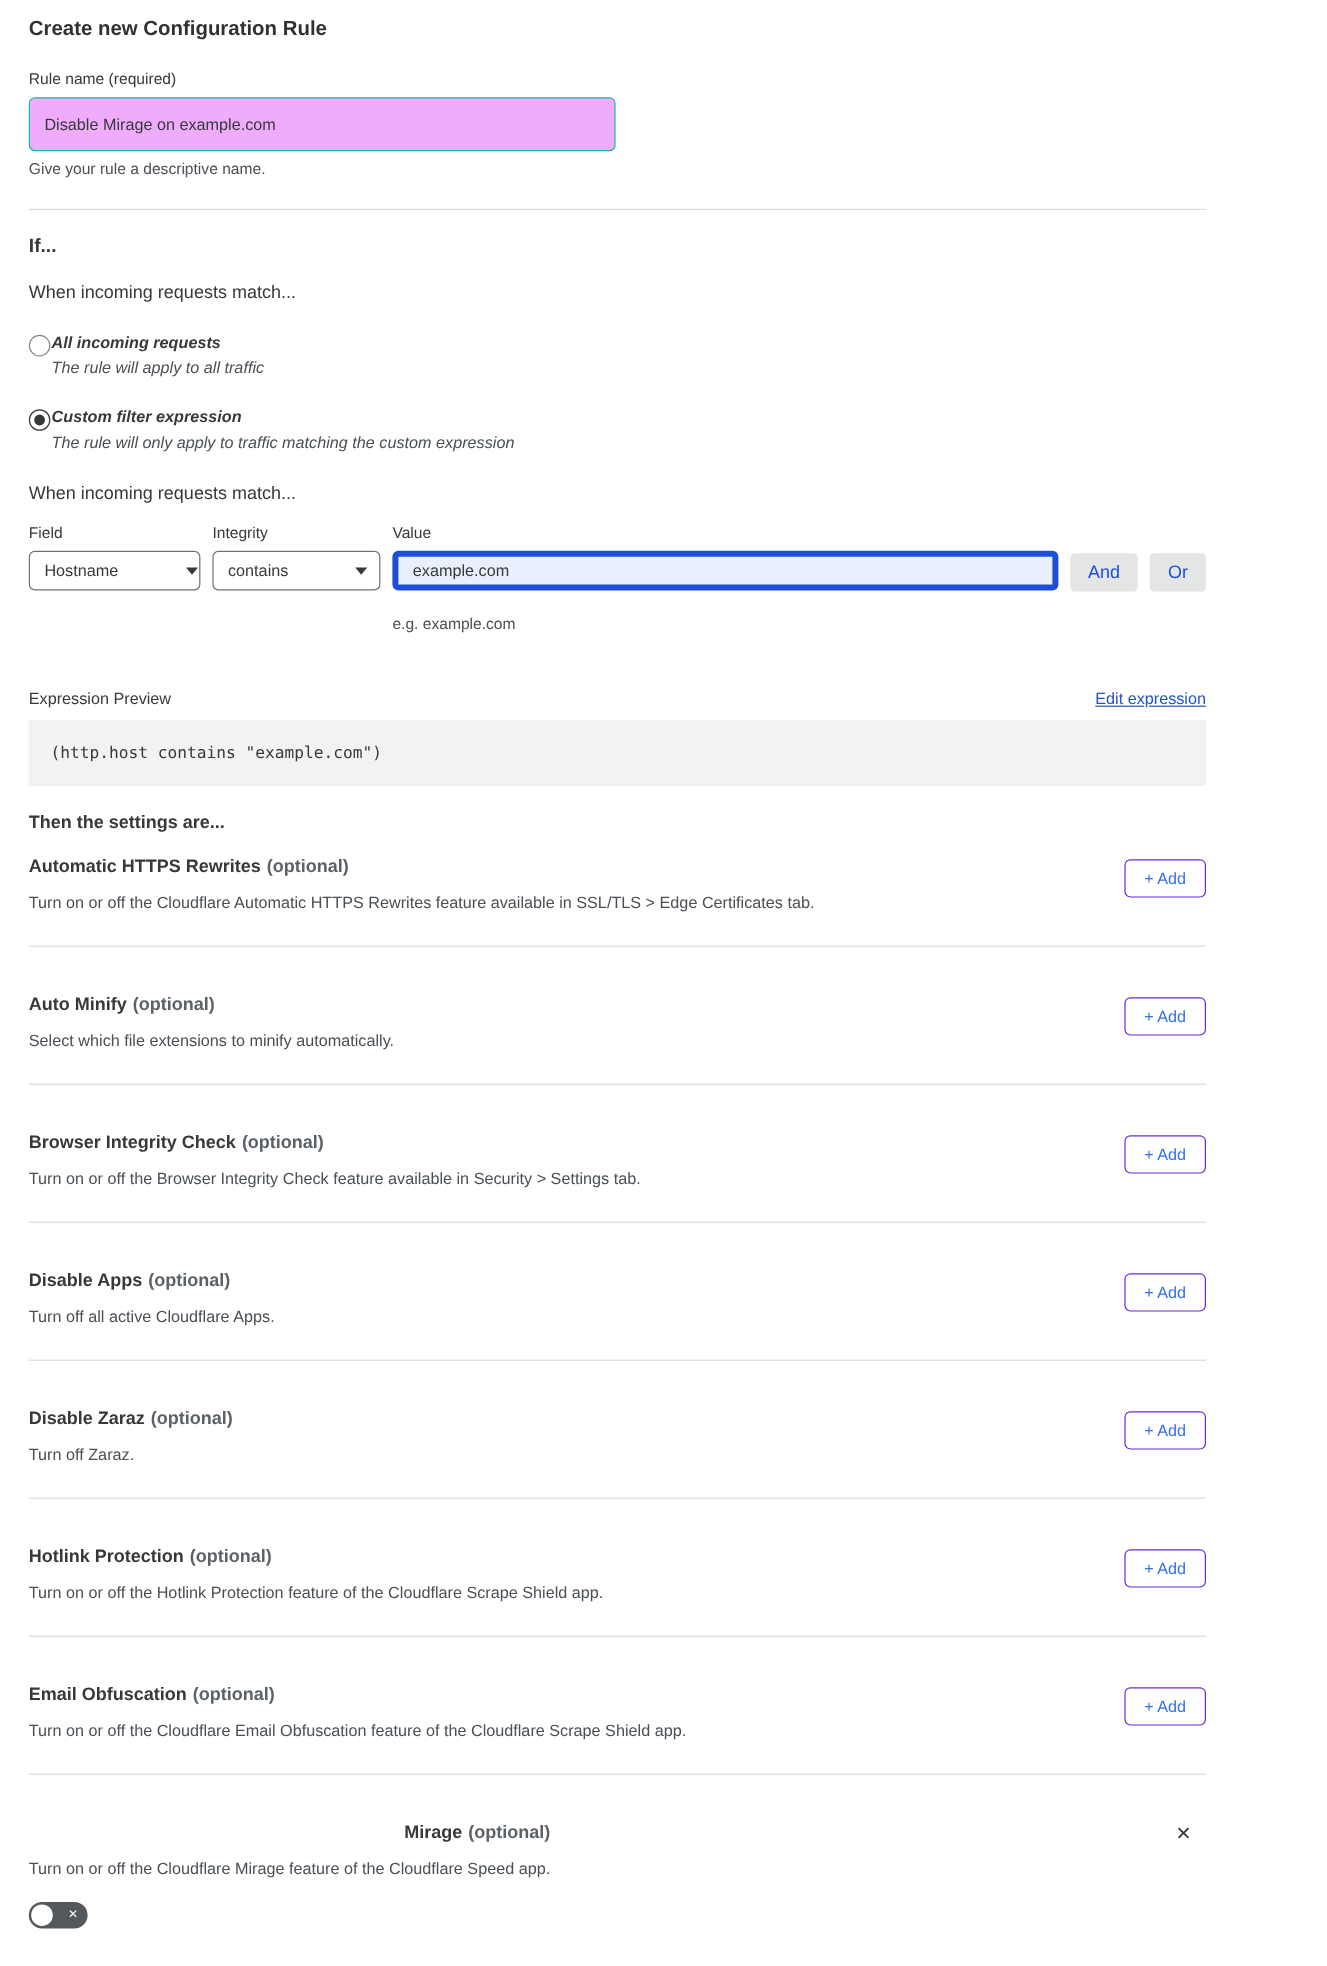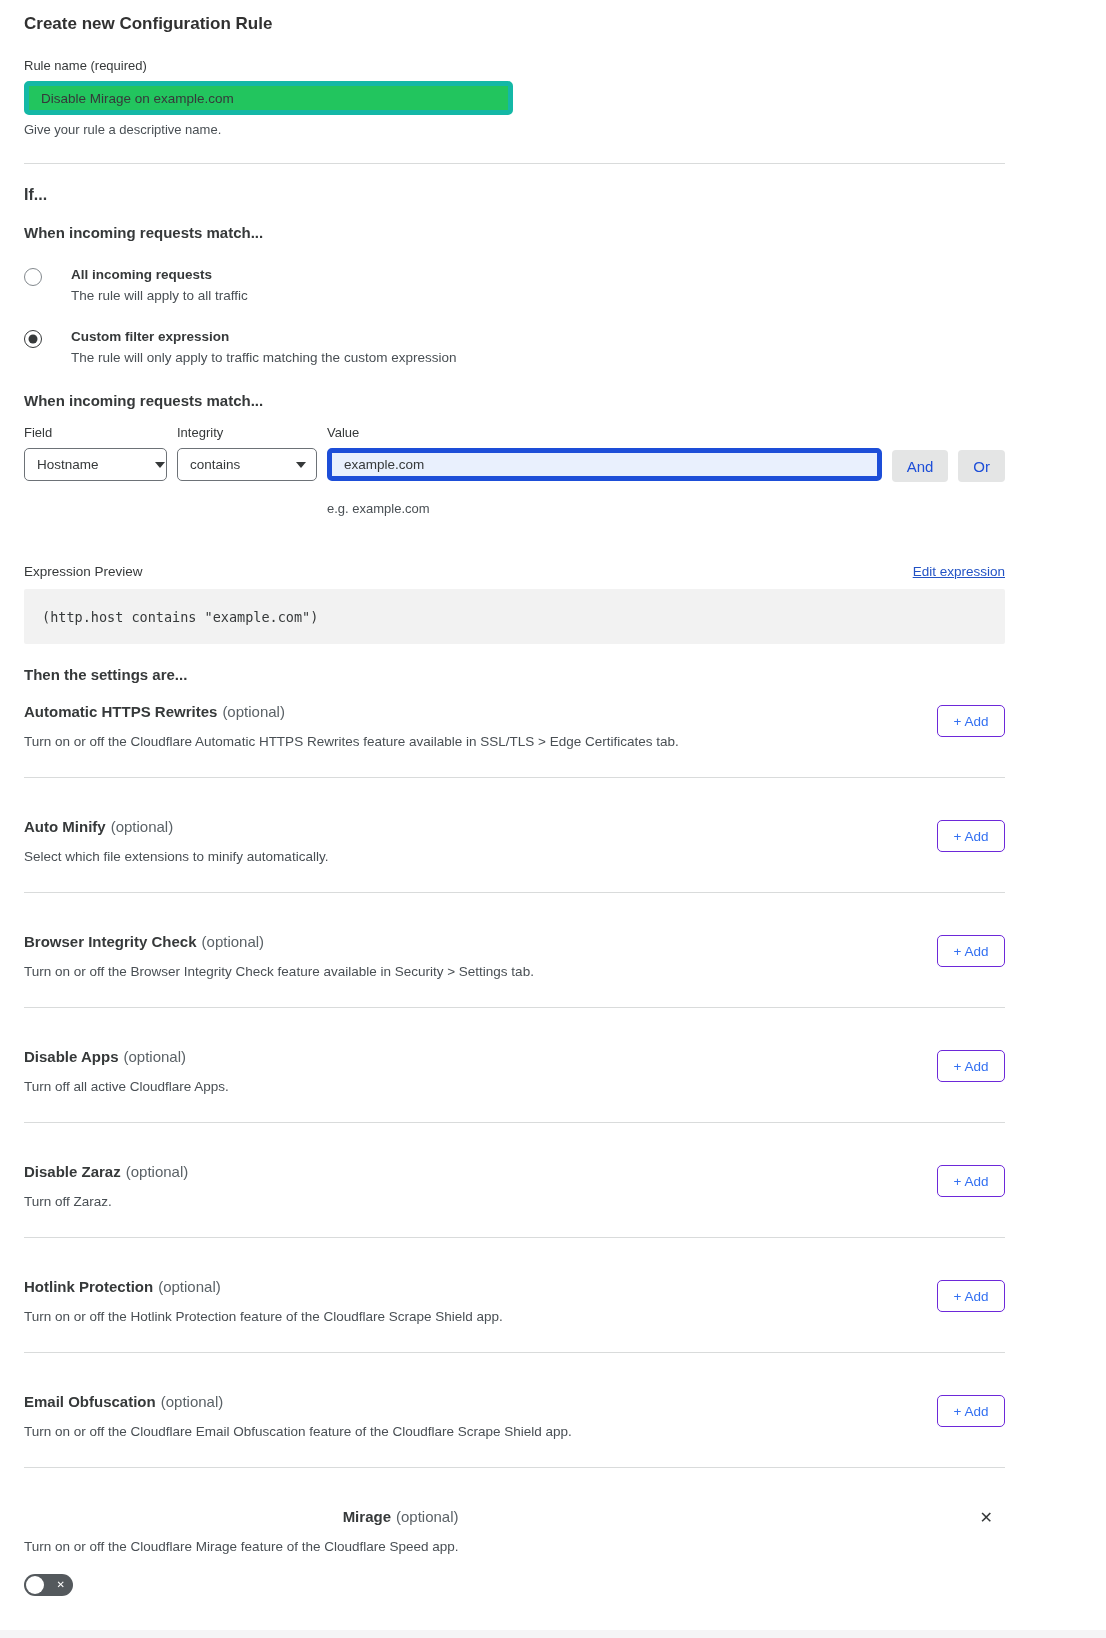--- a/index.html
+++ b/index.html
@@ -3,31 +3,31 @@
 <meta charset="utf-8">
 <style>
   * { margin:0; padding:0; box-sizing:border-box; }
   html,body { width:1106px; height:1638px; overflow:hidden; background:#fff;
     font-family:"Liberation Sans", sans-serif; color:#36393a; }
   .container { width:981px; margin-left:24px; padding-top:14px; }
 
   h1.page-title { font-size:17px; font-weight:700; color:#313131; margin-bottom:24px; }
 
   .field-label { display:block; font-size:13px; color:#36393a; margin-bottom:8px; }
-  .rule-name-input { width:489px; height:34px; border:5px solid #14b8a6; border-radius:5px;
+  .rule-name-input { width:489px; height:45px; border:1px solid #14b8a6; border-radius:5px;
     padding:0 12px; font-size:13.5px; color:#36393a; font-family:"Liberation Sans",sans-serif;
-    background:#22c55e; outline:none; }
+    background:#f0abfc; outline:none; }
   .helper-text { font-size:13px; color:#494f54; margin-top:7px; }
 
   .divider { border:none; border-top:1px solid #d9dbdb; margin-top:26px; }
 
   .if-heading { font-size:16px; font-weight:700; margin-top:22px; }
-  .match-heading { font-size:15px; font-weight:700; margin-top:20px; }
-
-  .radio-option { display:flex; gap:29px; margin-top:26px; cursor:pointer; }
+  .match-heading { font-size:15px; font-weight:400; margin-top:20px; }
+
+  .radio-option { display:flex; gap:1px; margin-top:26px; cursor:pointer;font-style:italic; }
   .radio-circle { flex:0 0 auto; width:18px; height:18px; border-radius:50%;
     border:1.5px solid #82888d; background:#fff; position:relative; margin-top:1px; }
   .radio-option.selected .radio-circle { border-color:#36393a; }
   .radio-option.selected .radio-circle::after { content:""; position:absolute; left:50%; top:50%;
     width:9px; height:9px; border-radius:50%; background:#36393a; transform:translate(-50%,-50%); }
   .radio-texts .radio-label { font-size:13.5px; font-weight:700; color:#36393a; }
   .radio-texts .radio-desc { font-size:13.5px; color:#494f54; margin-top:6px; }
 
   .builder-row { display:flex; gap:10px; margin-top:16px; }
   .col .col-label { font-size:13px; color:#36393a; margin-bottom:8px; display:block; }
@@ -53,21 +53,21 @@
   .expression-code { font-family:"DejaVu Sans Mono", monospace; font-size:13.5px; color:#36393a; }
 
   .settings-heading { font-size:15px; font-weight:700; margin-top:22px; }
 
   .setting { display:flex; justify-content:space-between; align-items:flex-start;
     padding:40px 0 28px; border-bottom:1px solid #d9dbdb; }
   .setting:first-child { padding-top:20px; }
   .setting.last { border-bottom:none;text-align:right; }
   .setting-texts { max-width:840px; }
   .setting-title { font-size:15px; font-weight:700; color:#36393a; }
-  .optional { font-size:15px; font-weight:400; color:#5b6267; margin-left:5px; }
+  .optional { font-size:15px; font-weight:700; color:#5b6267; margin-left:5px; }
   .setting-desc { font-size:13.5px; color:#494f54; margin-top:13px; }
   .add-btn { min-width:68px; height:32px; background:#fff; border:1px solid #6d28d9; border-radius:5px;
     color:#3370f1; font-size:13.5px; font-family:"Liberation Sans",sans-serif; cursor:pointer;
     margin-top:2px; }
   .close-icon { font-size:16px; font-weight:400; color:#36393a; cursor:pointer; line-height:1;
     margin-top:2px; margin-right:12px; }
 
   .toggle { width:49px; height:22px; border-radius:12px; background:#54595d; position:relative;
     margin-top:20px; cursor:pointer; }
   .toggle .knob { position:absolute; left:2px; top:2px; width:18px; height:18px; border-radius:50%;

